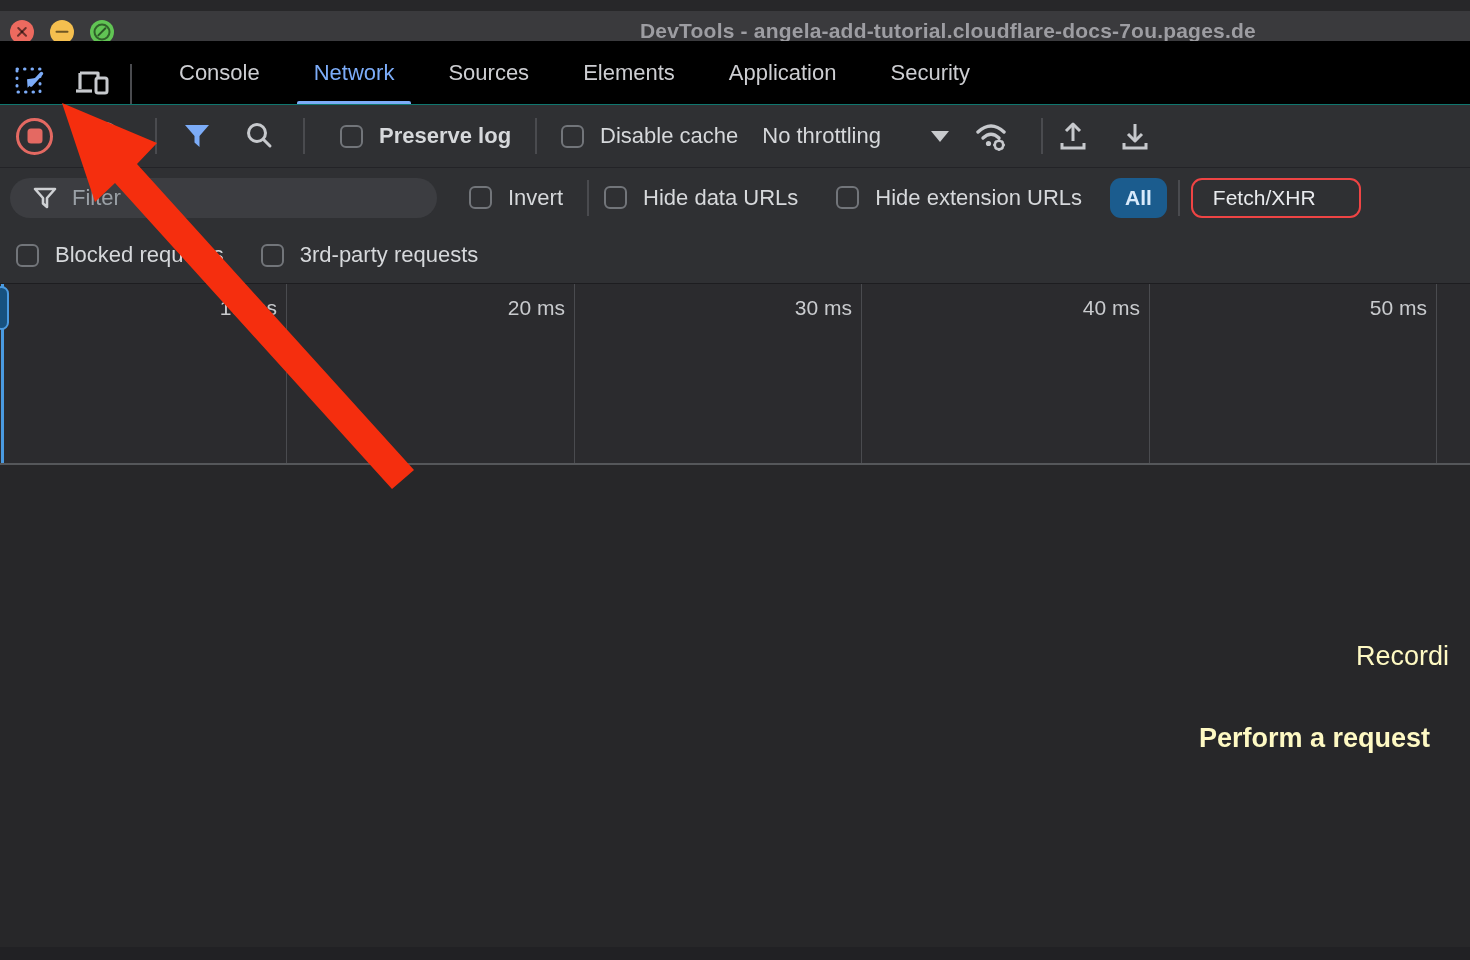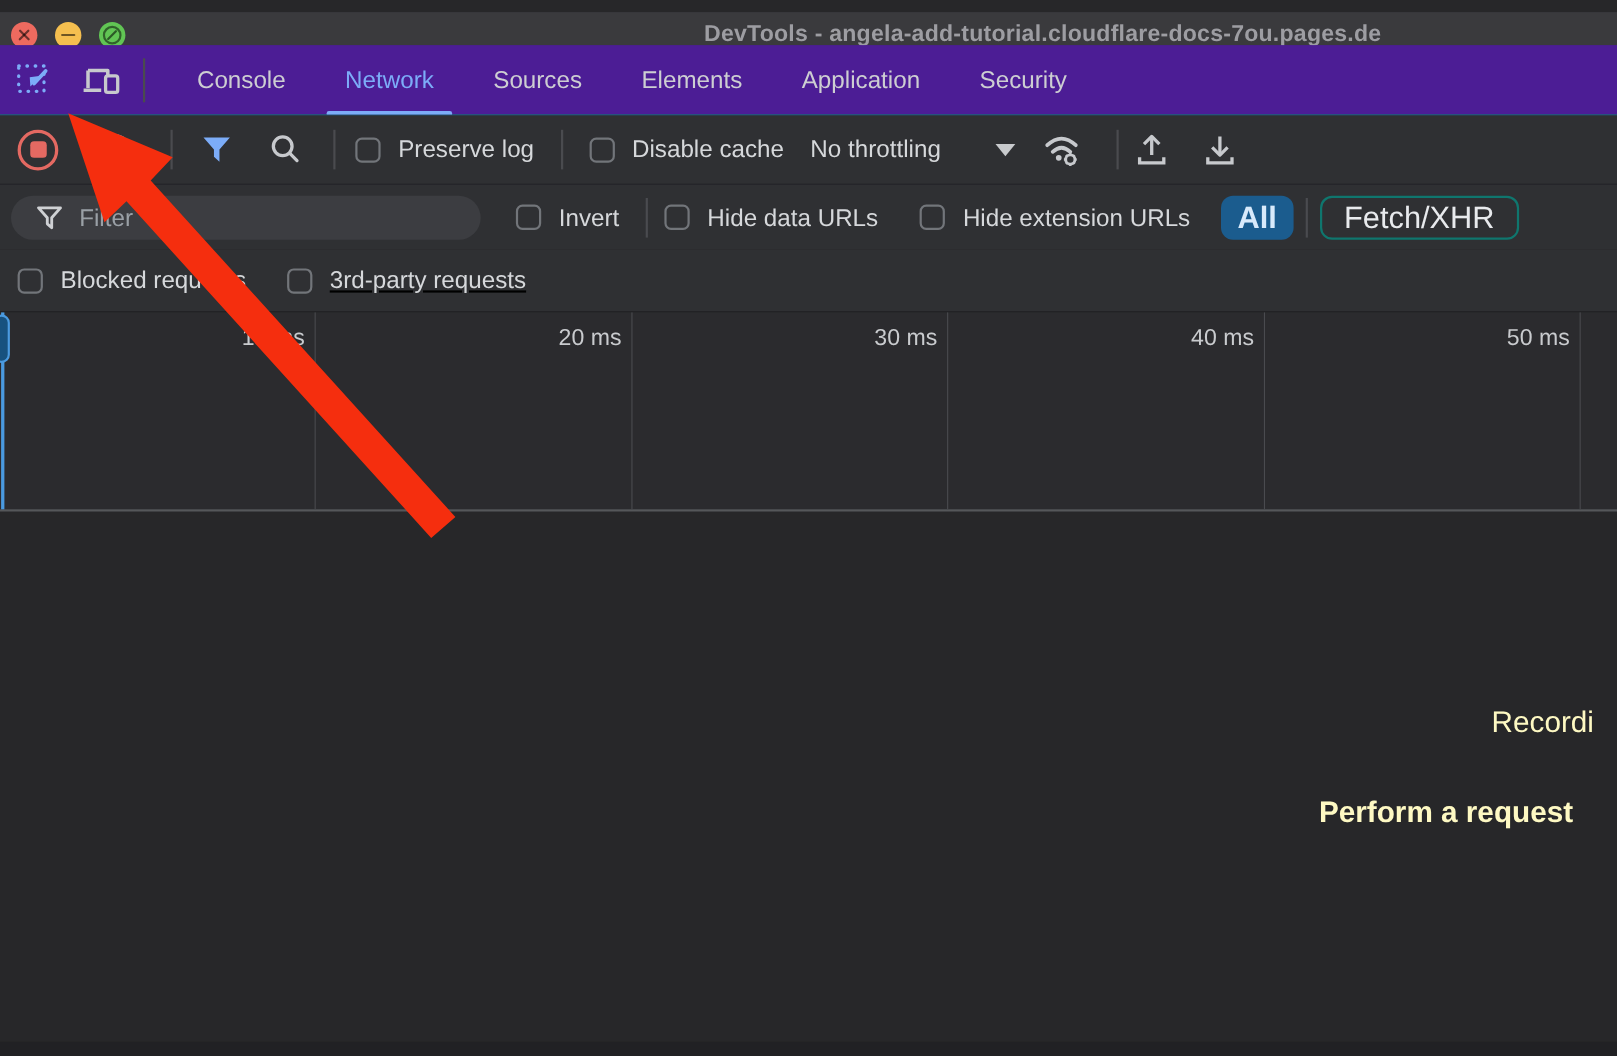--- a/index.html
+++ b/index.html
@@ -25,22 +25,22 @@
   .tl-yellow .bar{transform:translate(-50%,-50%);}
   .tl-green .ring{position:absolute;left:50%;top:50%;width:13px;height:13px;border:2.2px solid rgba(0,0,0,.5);border-radius:50%;transform:translate(-50%,-50%);}
   .tl-green .bar{width:12px;transform:translate(-50%,-50%) rotate(-45deg);}
   .win-title{
     position:absolute;left:640px;top:8px;white-space:nowrap;
     font-size:21px;font-weight:bold;color:#9d9da2;letter-spacing:.2px;
   }
   
   .tabbar{
     position:absolute;left:0;top:41px;width:1470px;height:63px;
-    background:#4c1d95;border-bottom:1px solid #0f766e;
-    display:flex;align-items:center;
+    background:#000000;border-bottom:6px solid #0f766e;
+    display:flex;align-items:flex-end;
   }
   .icon-btn{display:flex;align-items:center;justify-content:center;width:44px;height:44px;flex:none;}
   .tab-divider{width:2px;height:40px;background:#4a4b4f;margin:0 6px;flex:none;}
   .tabs{display:flex;align-items:stretch;height:100%;margin-left:14px;}
   .tab{
     position:relative;display:flex;align-items:center;padding:0 27px;
     font-size:22px;color:#cdced2;white-space:nowrap;cursor:default;
   }
   .tab.active{color:#7cacf8;}
   .tab.active::after{
@@ -83,25 +83,25 @@
   .filter-pill{
     margin-left:10px;width:427px;height:40px;border-radius:20px;background:#3c3d41;
     display:flex;align-items:center;flex:none;
   }
   .filter-pill input{
     background:transparent;border:none;outline:none;flex:1;
     font-size:22px;color:#e8eaed;font-family:inherit;
   }
   .filter-pill input::placeholder{color:#9aa0a6;}
   .pill-btn{
-    height:40px;border-radius:11px;display:flex;align-items:center;justify-content:center;
-    font-size:28px;flex:none;box-sizing:border-box;white-space:nowrap;
+    height:40px;border-radius:11px;display:flex;align-items:center;justify-content:flex-start;
+    font-size:21px;flex:none;box-sizing:border-box;white-space:nowrap;
   }
   .pill-all{background:#1b5c8e;color:#d8eafb;font-weight:bold;padding:0 15px;}
-  .pill-fetch{border:2px solid #0f766e;color:#e8eaed;padding:0 20px;min-width:170px;}
+  .pill-fetch{border:2px solid #ef4444;color:#e8eaed;padding:0 20px;min-width:170px;}
   
   .filterbar2{
     position:absolute;left:0;top:227px;width:1470px;height:56px;
     background:#2f3033;border-bottom:1px solid #1d1d20;
     display:flex;align-items:center;
   }
   
   .overview{
     position:absolute;left:0;top:284px;width:1470px;height:179px;
     background:#2b2b2e;border-bottom:2px solid #55575a;
@@ -212,21 +212,21 @@
   </div>
   <div class="icon-btn" style="margin-left:18px;">
     <span>
       <svg width="32" height="32" viewBox="0 0 32 32">
         <circle cx="14" cy="13" r="8.5" fill="none" stroke="#c7c9cd" stroke-width="3"></circle>
         <path d="M20.5 19.5 L27 26" stroke="#c7c9cd" stroke-width="3" stroke-linecap="round"></path>
       </svg>
     </span>
   </div>
   <div class="v-divider" style="margin-left:22px;"></div>
-  <div class="check-group" style="margin-left:18px;">
+  <div class="check-group" style="margin-left:35px;font-weight:bold;">
     <span class="checkbox"></span>
     <span class="check-label">Preserve log</span>
   </div>
   <div class="v-divider" style="margin-left:24px;"></div>
   <div class="check-group" style="margin-left:24px;">
     <span class="checkbox"></span>
     <span class="check-label">Disable cache</span>
   </div>
   <div class="throttle" style="margin-left:24px;">
     <span class="throttle-text">No throttling</span>
@@ -302,21 +302,21 @@
   <div class="pill-btn pill-fetch" style="margin-left:11px;">
     <span>Fetch/XHR</span>
   </div>
 </div>
 
 <div class="filterbar2">
   <div class="check-group" style="margin-left:16px;">
     <span class="checkbox"></span>
     <span class="check-label">Blocked requests</span>
   </div>
-  <div class="check-group" style="margin-left:37px;text-decoration:underline;">
+  <div class="check-group" style="margin-left:37px;">
     <span class="checkbox"></span>
     <span class="check-label">3rd-party requests</span>
   </div>
 </div>
 
 <div class="overview">
   <div class="ov-cell">10 ms</div>
   <div class="ov-cell">20 ms</div>
   <div class="ov-cell">30 ms</div>
   <div class="ov-cell">40 ms</div>

